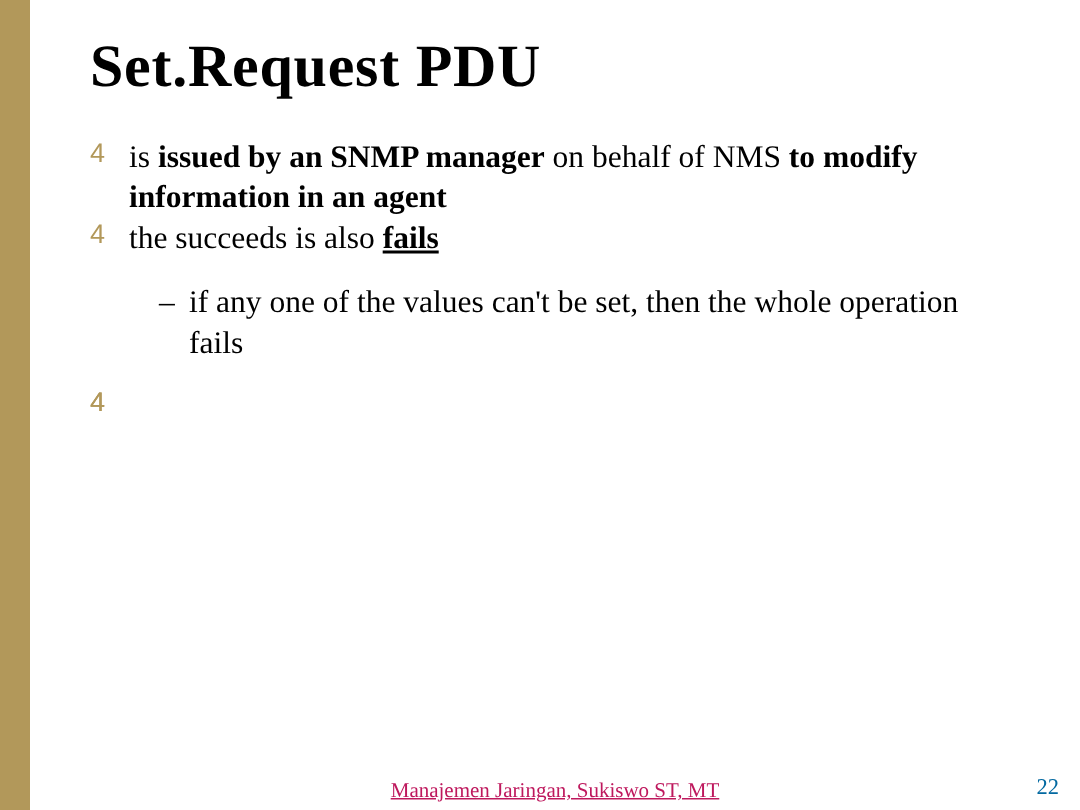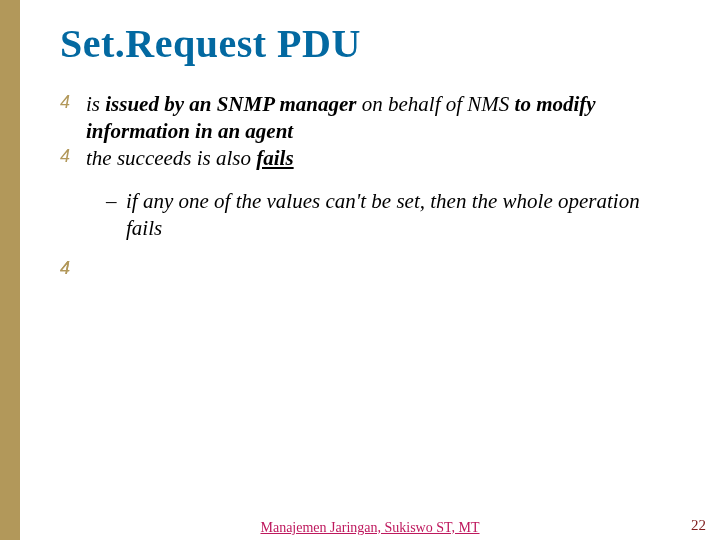--- a/index.html
+++ b/index.html
@@ -16,32 +16,31 @@
     box-sizing: border-box;
     width: 720px;
     height: 540px;
     background: #fff;
     border-left: 20px solid #b2985a;
     padding: 20px 30px 10px 40px;
   }
   .title {
     font-size: 40px;
     font-weight: bold;
-    color: #0369a1;
+    color: #000000;
     margin: 0 0 24px 0;
     letter-spacing: 0.5px;
   }
   ul.top {
     list-style: none;
     margin: 0;
     padding: 0;
     font-size: 21px;
     line-height: 1.28;
     color: #000;
-    font-style: italic;
   }
   ul.top > li {
     position: relative;
     padding-left: 26px;
     margin: 0;
   }
   ul.top > li::before {
     content: "4";
     position: absolute;
     left: 0;
@@ -77,21 +76,21 @@
     text-align: center;
     font-size: 14px;
     color: #be185d;
     text-decoration: underline;
   }
   .pagenum {
     position: absolute;
     right: 14px;
     bottom: 6px;
     font-size: 15px;
-    color: #7f1d1d;
+    color: #0369a1;
   }
 </style>
 </head>
 <body>
 
 <div class="slide">
   <h1 class="title">Set.Request PDU</h1>
 
   <ul class="top">
 

